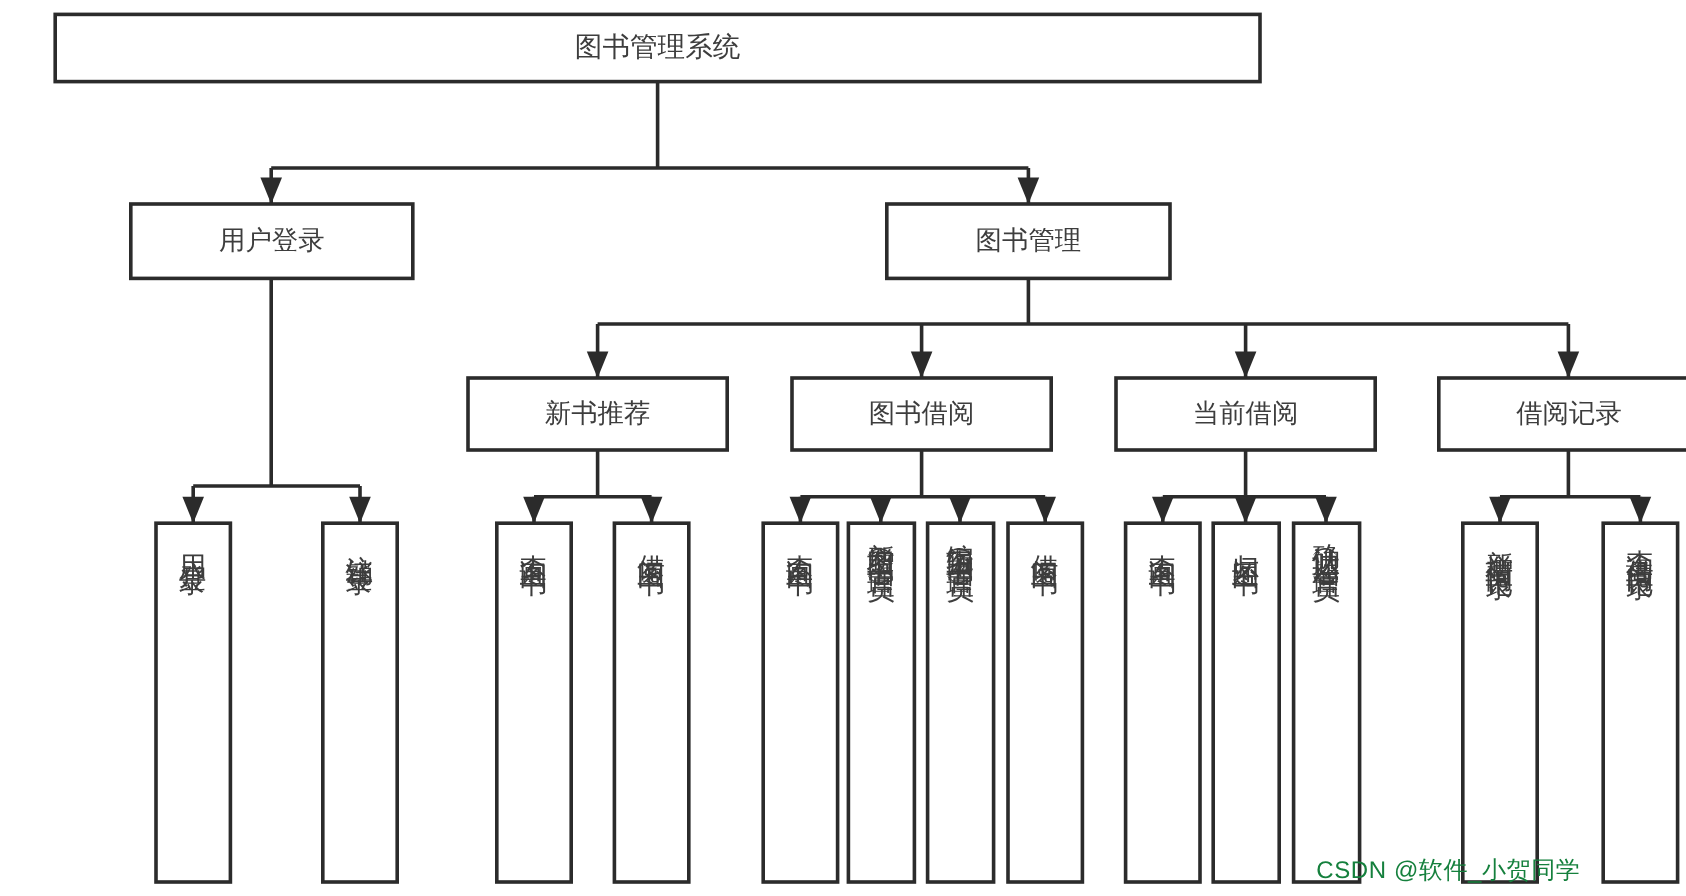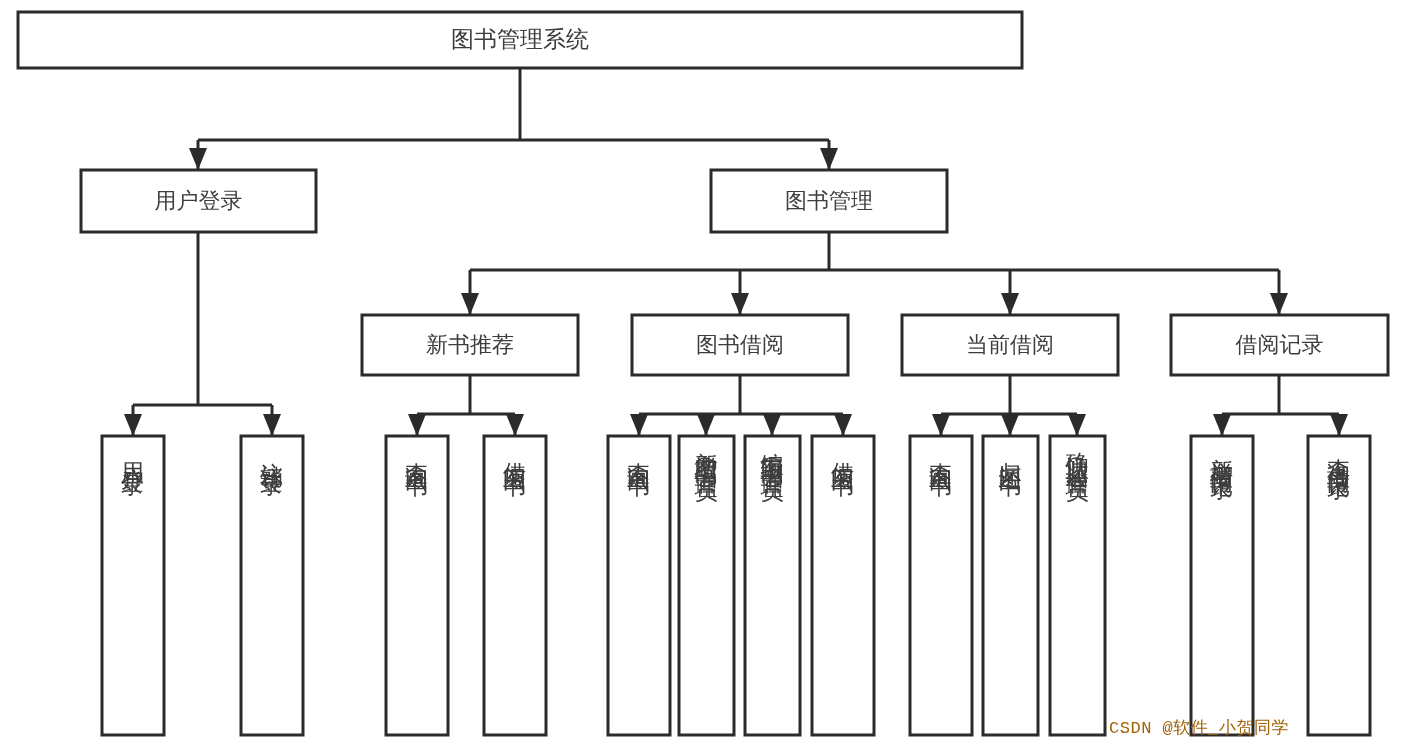--- a/index.html
+++ b/index.html
@@ -4,21 +4,21 @@
 <title>图书管理系统 结构图</title>
 <style>
   html,body{margin:0;padding:0;}
   body{
     width:1405px;height:747px;
     background:#ffffff;
     font-family:"Liberation Sans","DejaVu Sans",sans-serif;
     overflow:hidden;
     position:relative;
   }
-  #diagram-root{position:absolute;left:0;top:0;width:1303px;height:747px;}
+  #diagram-root{position:absolute;left:0;top:0;width:1303px;height:747px;padding-left:28px;}
   svg#tree-svg{display:block;width:1405px;height:747px;}
 
   .node-box{
     fill:#ffffff;
     stroke:#2b2b2b;
     stroke-width:3;
   }
   .node-label{
     fill:#3d3d3d;
     font-family:"Liberation Sans","DejaVu Sans",sans-serif;
@@ -41,23 +41,23 @@
     stroke-width:3;
     fill:none;
     stroke-linecap:butt;
   }
   .arrow-head{fill:#2b2b2b;}
 
   .watermark{
     position:absolute;
     right:14px;
     bottom:8px;
-    color:#a16207;
-    font-size:17px;
-    font-family:Liberation Mono, monospace;
+    color:#15803d;
+    font-size:20px;
+    font-family:Liberation Sans, sans-serif;
     letter-spacing:.5px;
     white-space:nowrap;
     pointer-events:none;
   }
 </style>
 </head>
 <body>
 
 <div id="diagram-root">
   <svg id="tree-svg" viewBox="0 0 1405 747" xmlns="http://www.w3.org/2000/svg">

